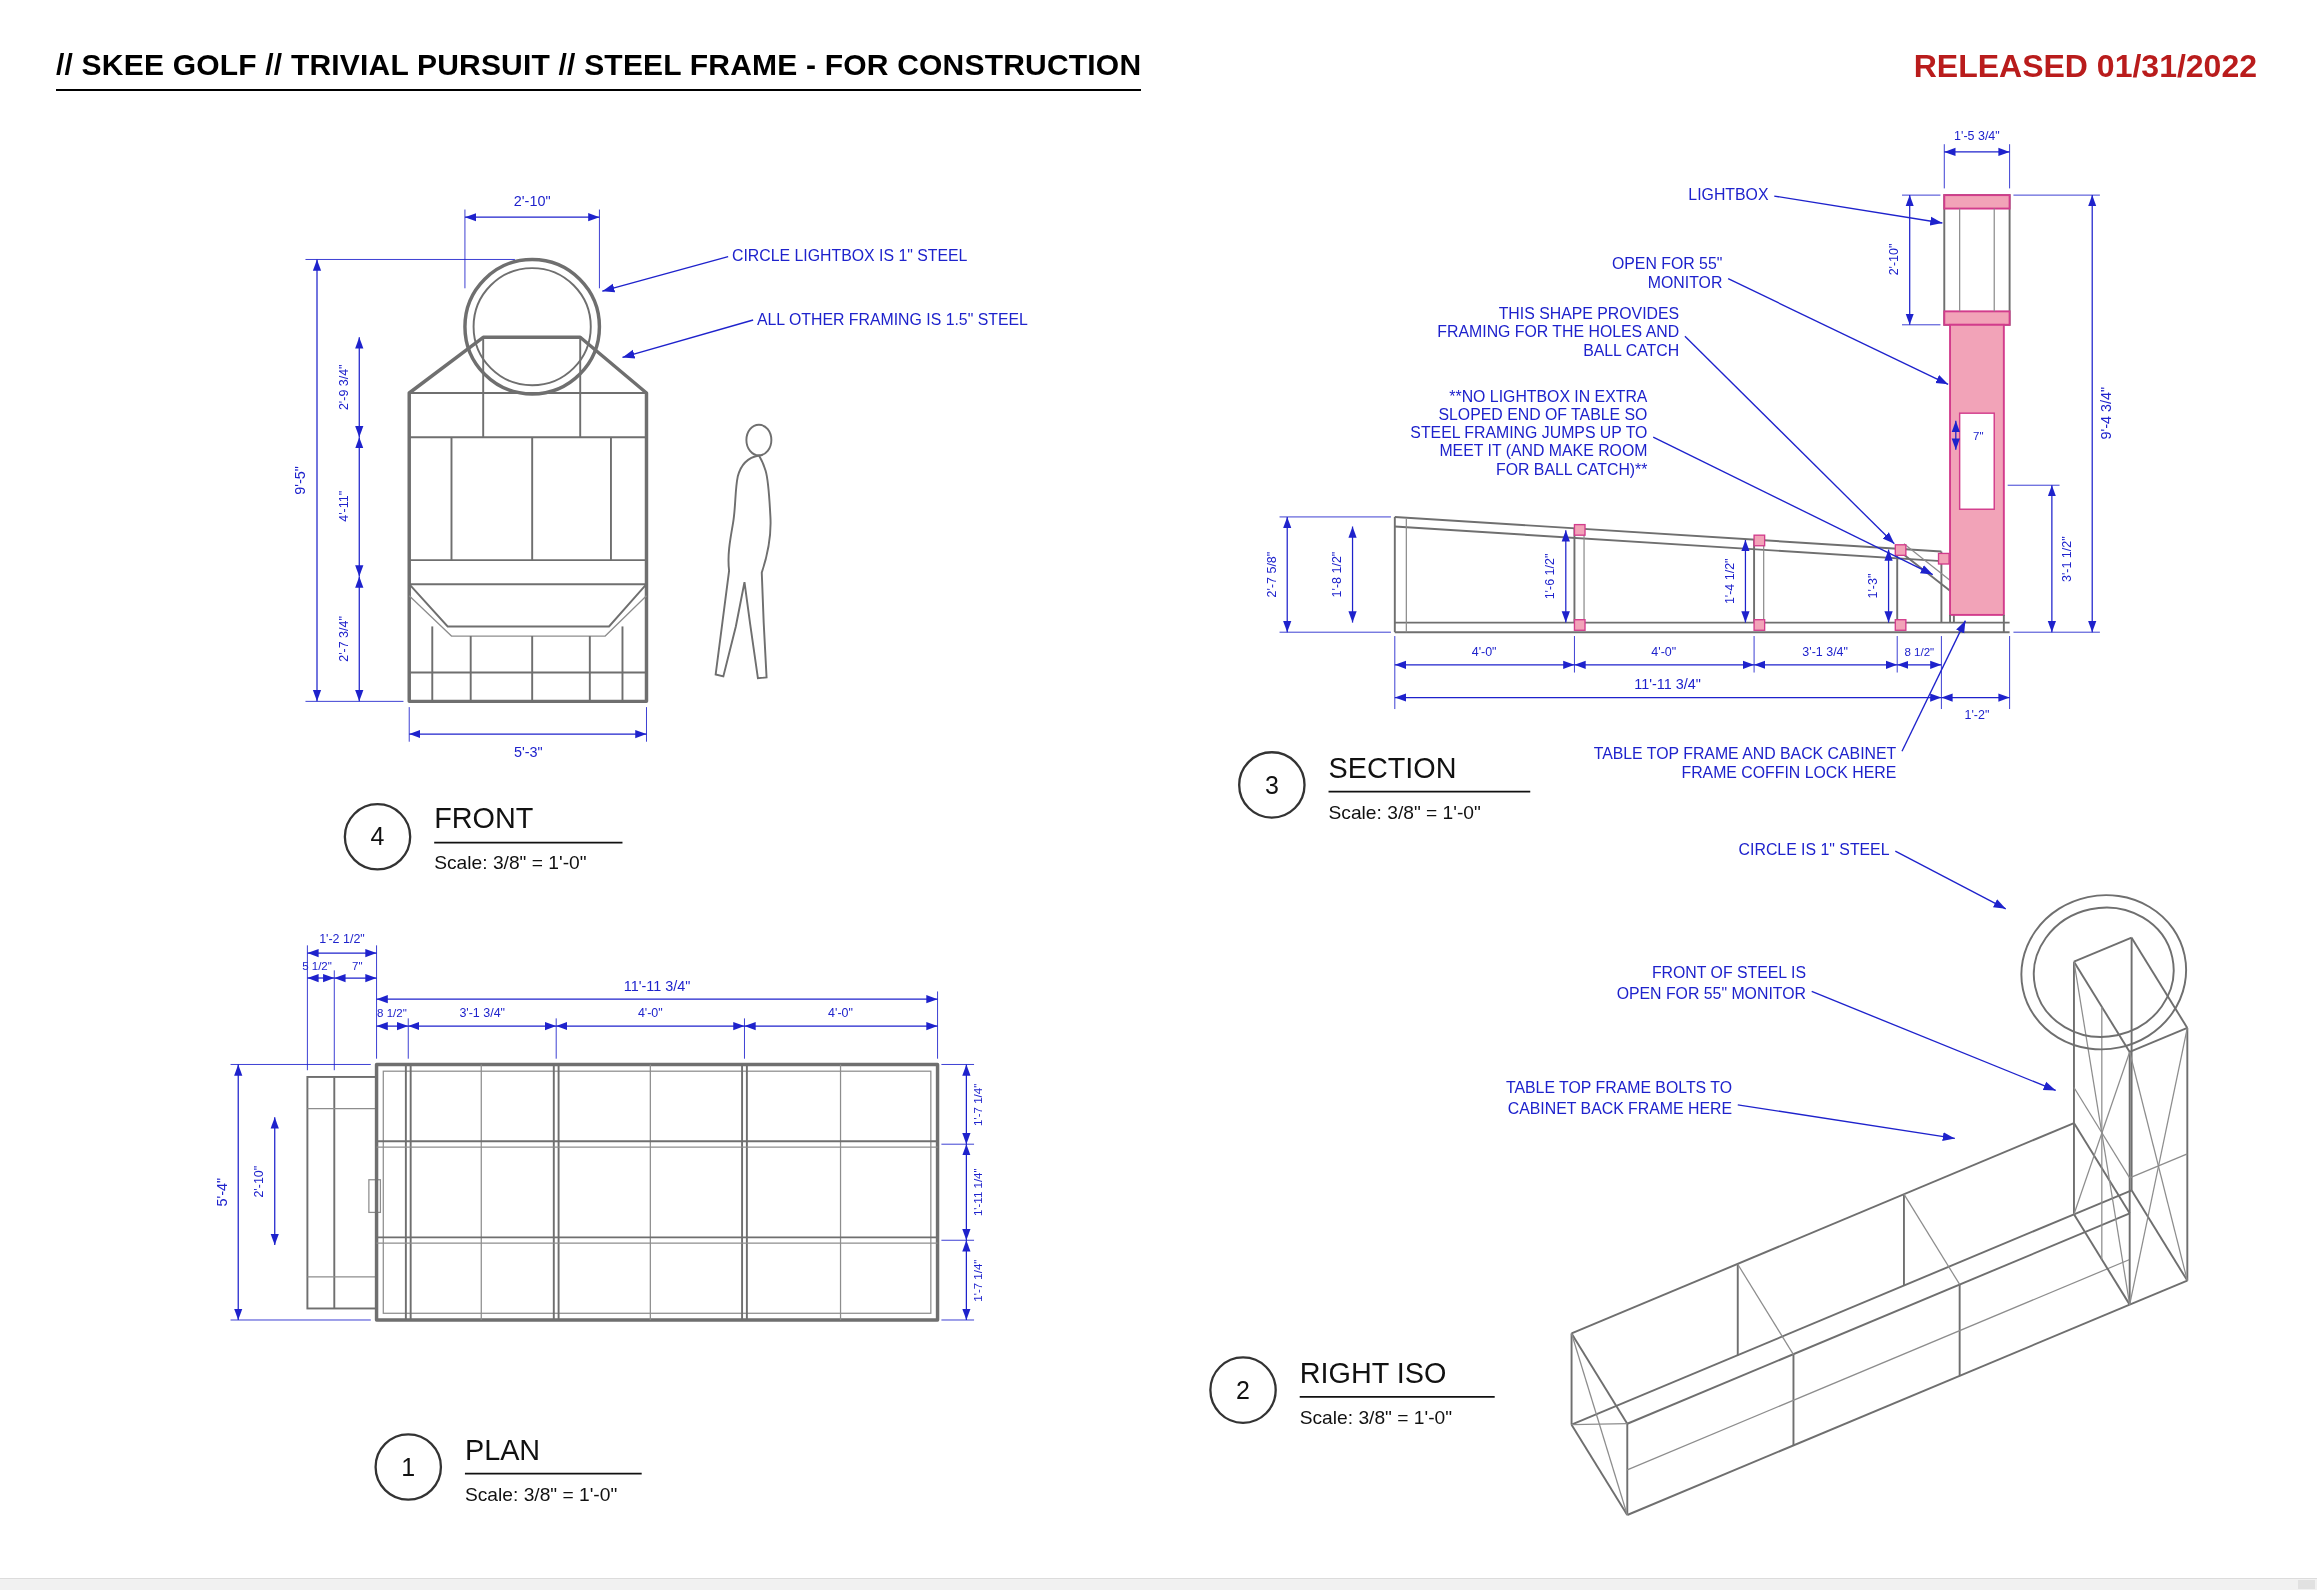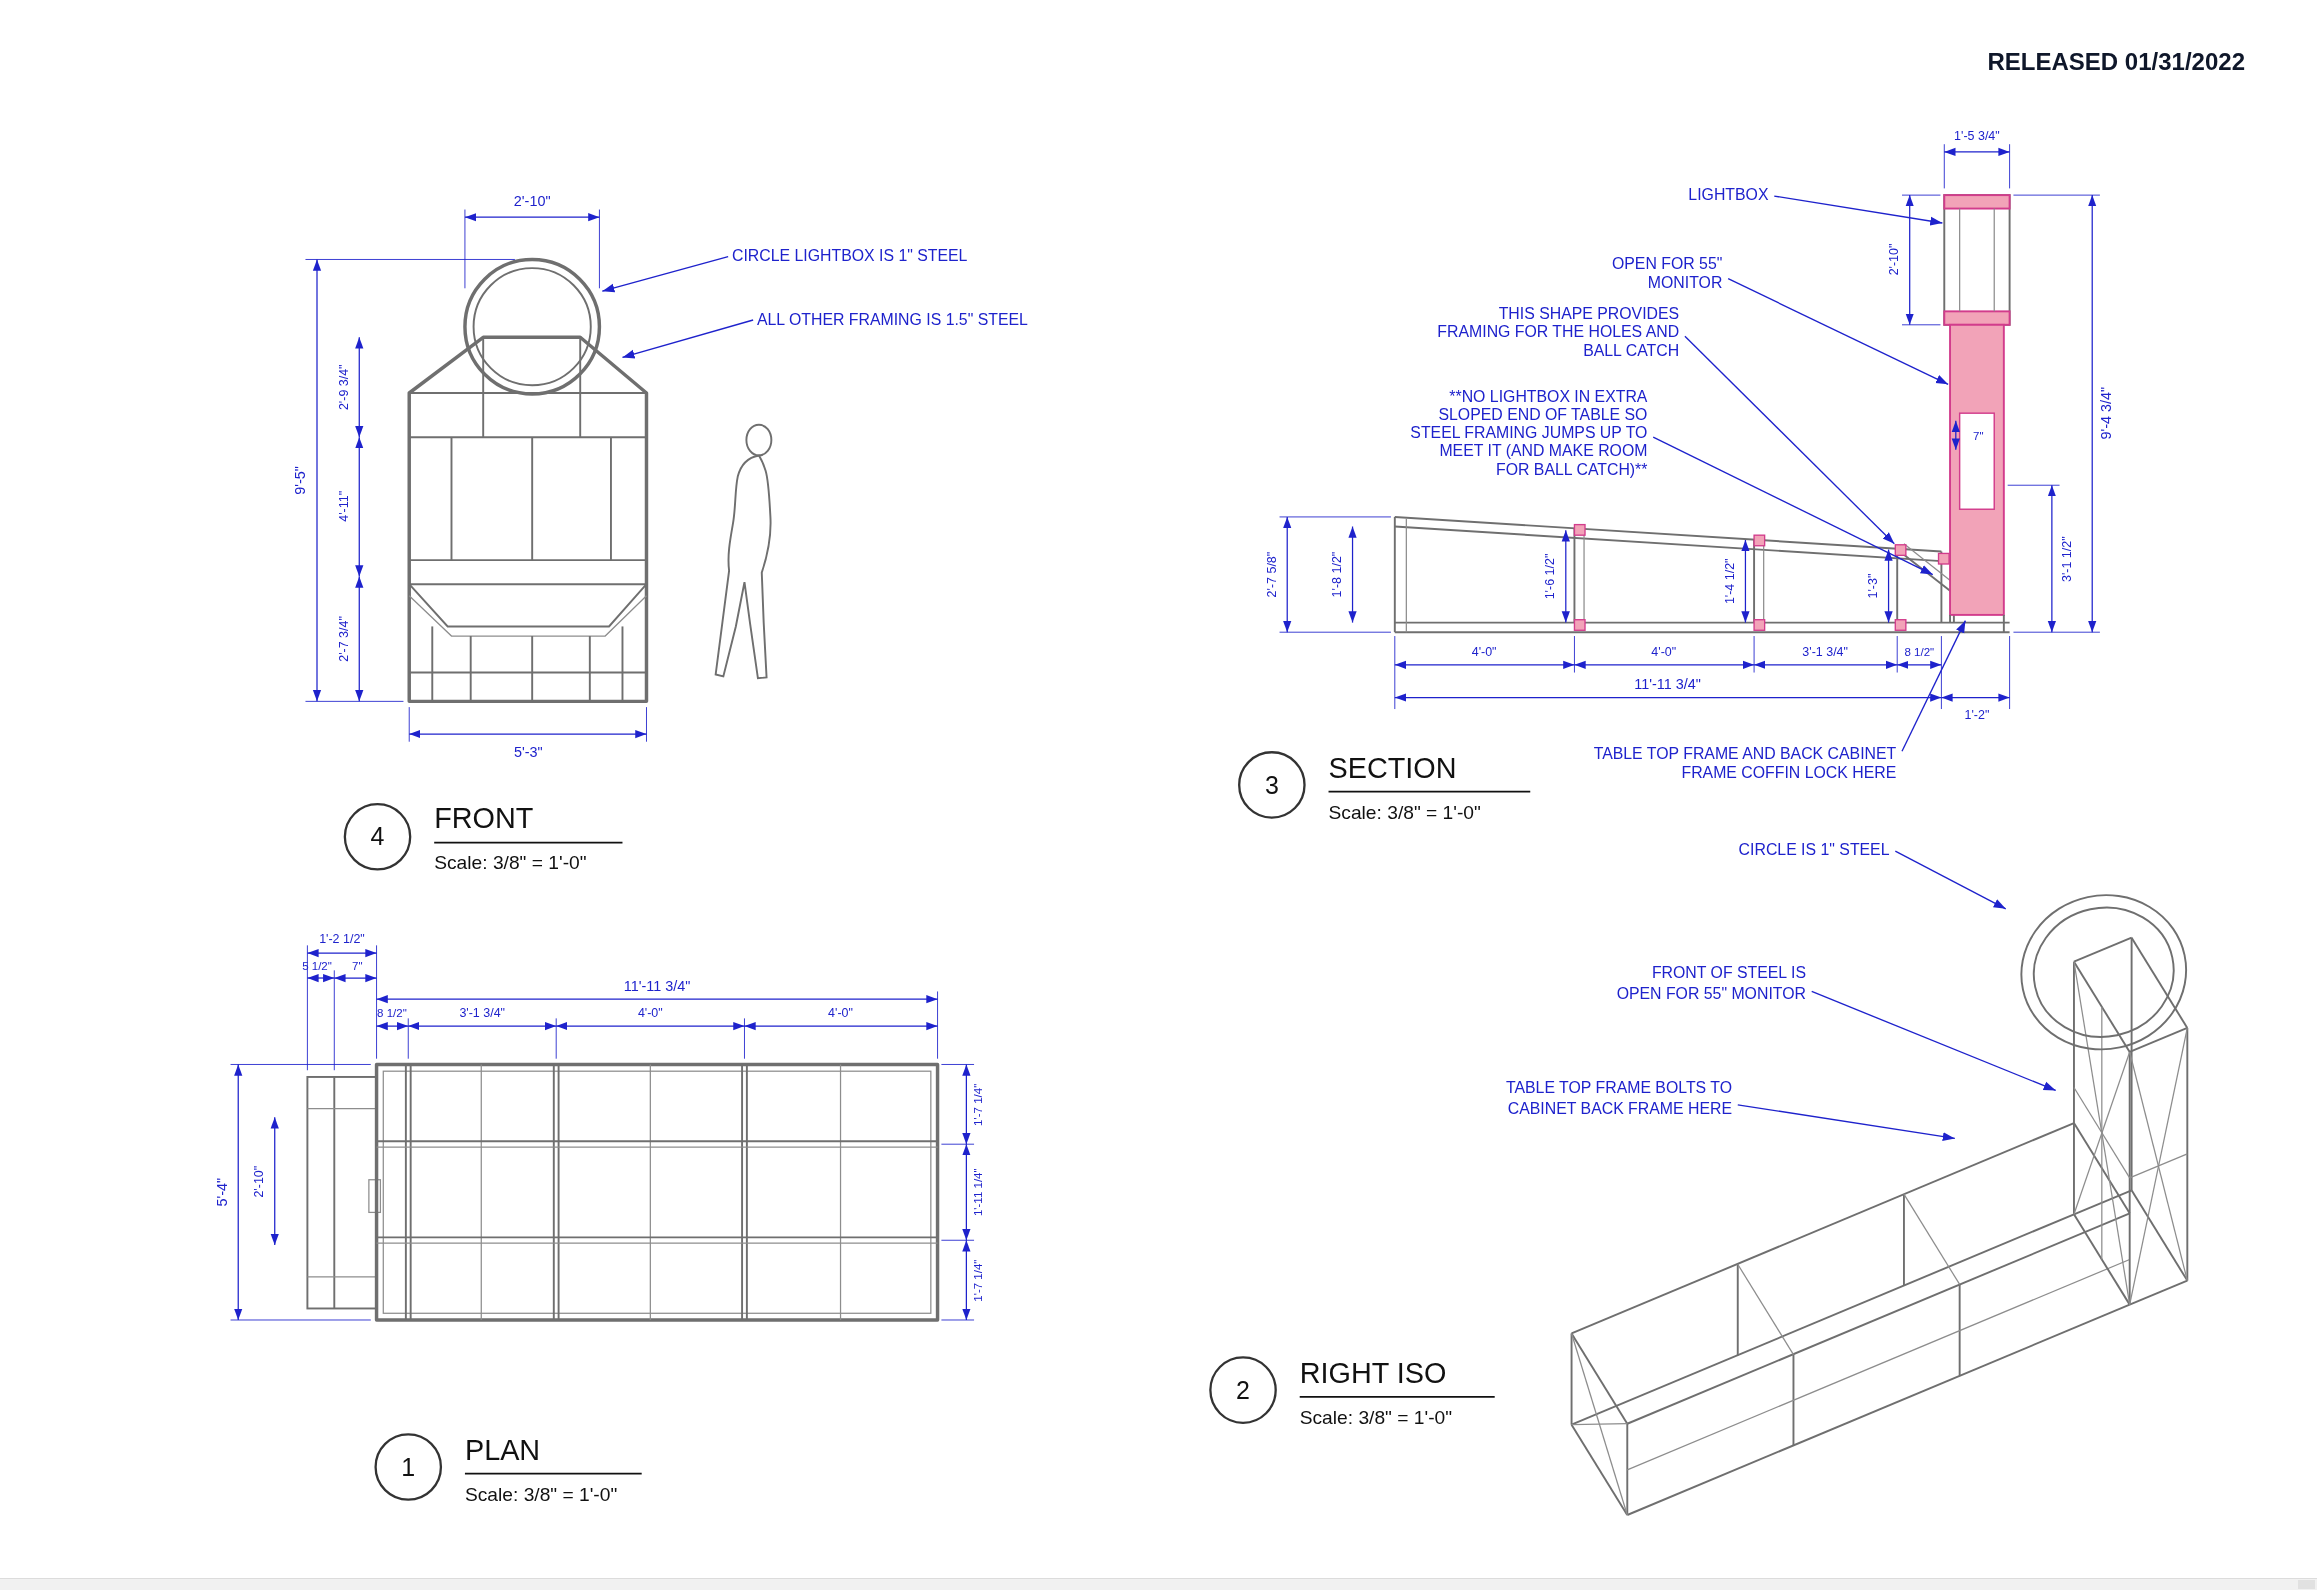--- a/index.html
+++ b/index.html
@@ -1,20 +1,20 @@
 <!DOCTYPE html>
 <html><head>
 <meta charset="utf-8">
 <style>
   html,body{margin:0;padding:0;background:#fff;}
   #page{position:relative;width:2317px;height:1591px;background:#ffffff;overflow:hidden;
         font-family:"Liberation Sans",sans-serif;}
   #hdr-title{position:absolute;left:56px;top:48px;font-size:30px;font-weight:bold;color:#000;
              border-bottom:2.9px solid #000;padding-bottom:6.7px;letter-spacing:0.2px;}
-  #hdr-released{position:absolute;right:72px;top:48px;font-size:24px;font-weight:bold;color:#0f172a;}
+  #hdr-released{position:absolute;right:60px;top:48px;font-size:32px;font-weight:bold;color:#b91c1c;}
   svg{position:absolute;left:0;top:0;}
   .g1{stroke:#6f6f6f;stroke-width:3.6;fill:none;stroke-linejoin:round;}
   .g2{stroke:#6f6f6f;stroke-width:2;fill:none;}
   .g3{stroke:#8d8d8d;stroke-width:1.3;fill:none;}
   .mgf{fill:#f2a3b8;stroke:#d23c8c;stroke-width:2;}
   .mgs{fill:#f2a3b8;stroke:#d23c8c;stroke-width:1.4;}
   .dl{stroke:#1e22cc;stroke-width:1.3;fill:none;marker-start:url(#am);marker-end:url(#am);}
   .xl{stroke:#1e22cc;stroke-width:0.9;fill:none;}
   .ld{stroke:#1e22cc;stroke-width:1.4;fill:none;marker-end:url(#am);}
   .dim{fill:#1e22cc;font-size:15px;}
@@ -28,20 +28,21 @@
   .ul{stroke:#111;stroke-width:1.8;}
   #bottombar{position:absolute;left:0;bottom:0;width:2317px;height:12.5px;background:#f1f1f1;
              border-top:1px solid #dcdcdc;}
   #bottombar .corner{position:absolute;right:1.9px;top:1px;width:17.3px;height:9.6px;background:#e1e1e1;}
 </style>
 </head>
 <body>
 
 <div id="page">
 
+  <div id="hdr-title">// SKEE GOLF // TRIVIAL PURSUIT // STEEL FRAME - FOR CONSTRUCTION</div>
   <div id="hdr-released">RELEASED 01/31/2022</div>
 
   <svg width="2317" height="1591" viewBox="0 0 2412 1656">
     <defs>
       <marker id="am" markerWidth="11" markerHeight="9" refX="9" refY="4.5" orient="auto-start-reverse">
         <path d="M0,1.2 L9,4.5 L0,7.8 Z" fill="#1e22cc"></path>
       </marker>
     </defs>
 
     <g>

